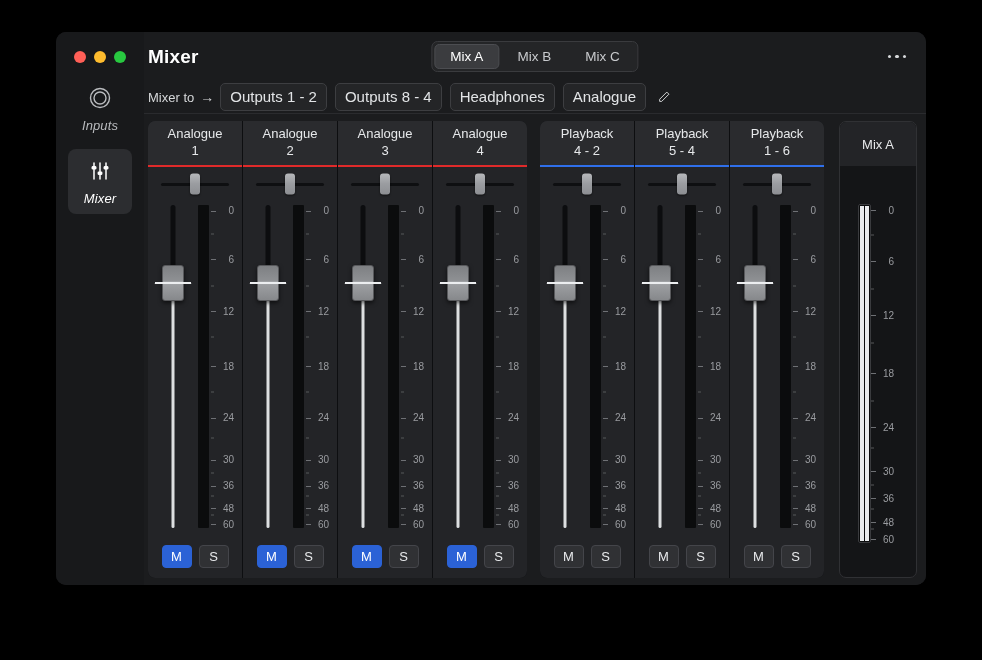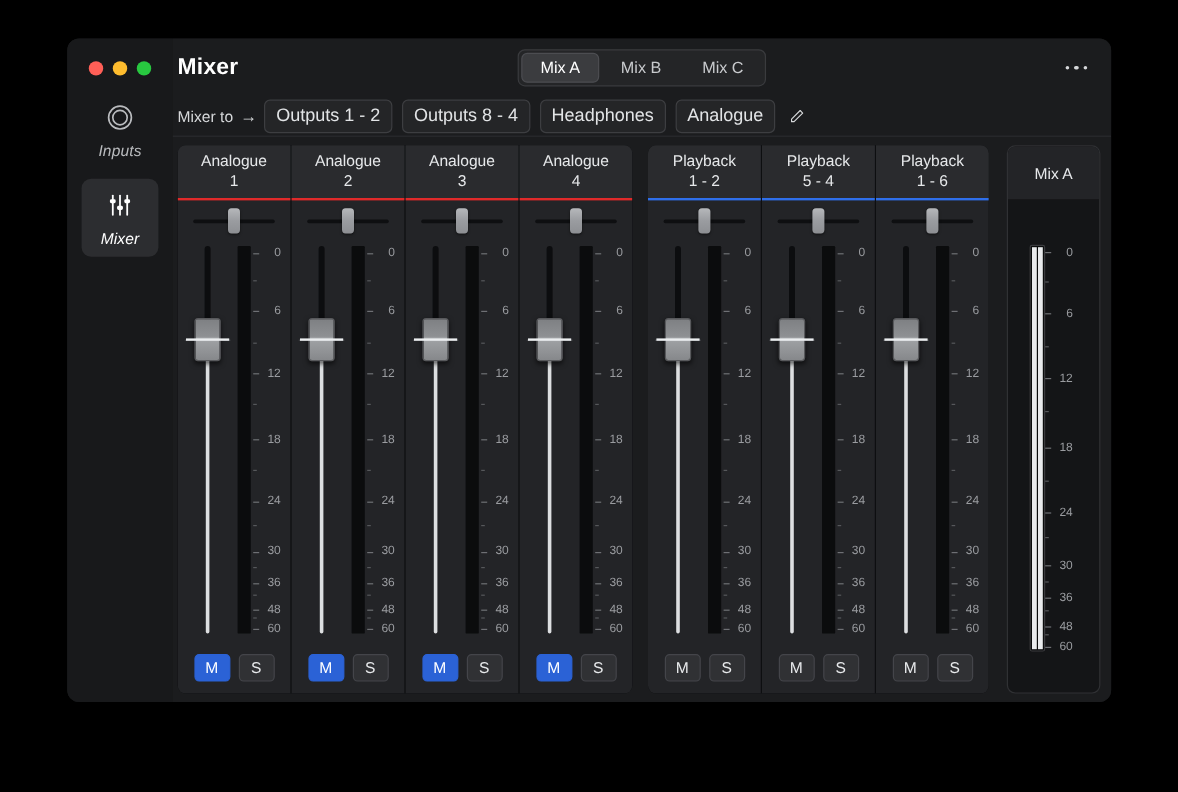--- a/index.html
+++ b/index.html
@@ -787,21 +787,21 @@
             <div class="ms-row">
               <div class="ms-btn on">M</div>
               <div class="ms-btn">S</div>
             </div>
           </div>
         </div>
       <div class="group playback" id="group-playback">
           <div class="strip">
             <div class="strip-head">
               <div class="strip-name">Playback</div>
-              <div class="strip-sub">1 - 2</div>
+              <div class="strip-sub">4 - 2</div>
             </div>
             <div class="accent blue"></div>
             <div class="pan-row">
               <div class="pan-track">
                 <div class="pan-knob" style="left: 50%;"></div>
               </div>
             </div>
             <div class="strip-body">
               <div class="fader-col">
                 <div class="fader-track-top" style="height: 24%;"></div>

